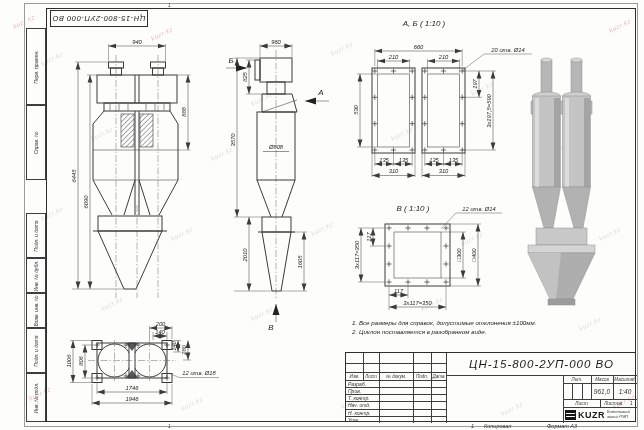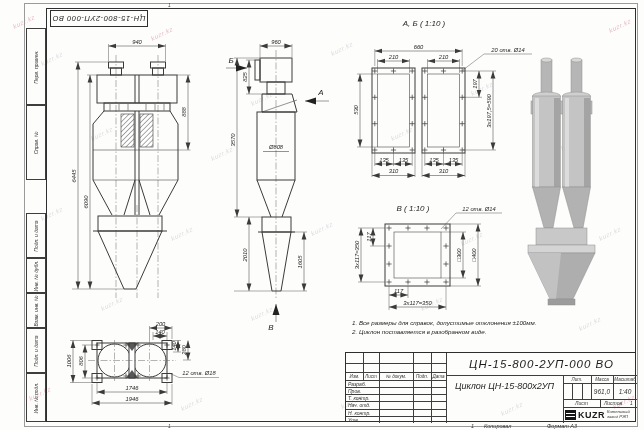--- a/index.html
+++ b/index.html
@@ -472,21 +472,20 @@
     <div class="tc" style="left:85px;top:19px;width:15px;height:8px">Дата</div>
 
     <div class="rowlab" style="left:0;top:27.5px">Разраб.</div>
     <div class="rowlab" style="left:0;top:34.5px">Пров.</div>
     <div class="rowlab" style="left:0;top:41.5px">Т. контр.</div>
     <div class="rowlab" style="left:0;top:49px">Нач. отд.</div>
     <div class="rowlab" style="left:0;top:56.5px">Н. контр.</div>
     <div class="rowlab" style="left:0;top:63.5px">Утв.</div>
 
     <div class="docnum">ЦН-15-800-2УП-000 ВО</div>
-    <div class="prod">Циклон ЦН-15-800х2УП</div>
 
     <div class="tc" style="left:217px;top:22px;width:28px;height:8px">Лит.</div>
     <div class="tc" style="left:245px;top:22px;width:22px;height:8px">Масса</div>
     <div class="tc" style="left:267px;top:22px;width:24px;height:8px">Масштаб</div>
     <div class="tc val" style="left:245px;top:30px;width:22px;height:16px">961,0</div>
     <div class="tc val" style="left:267px;top:30px;width:24px;height:16px">1:40</div>
 
     <div class="tc" style="left:217px;top:46px;width:37px;height:8px;font-size:5px">Лист</div>
     <div class="tc" style="left:254px;top:46px;width:26px;height:8px;font-size:5px">Листов</div>
     <div class="tc" style="left:280px;top:46px;width:11px;height:8px;font-size:5px">1</div>

